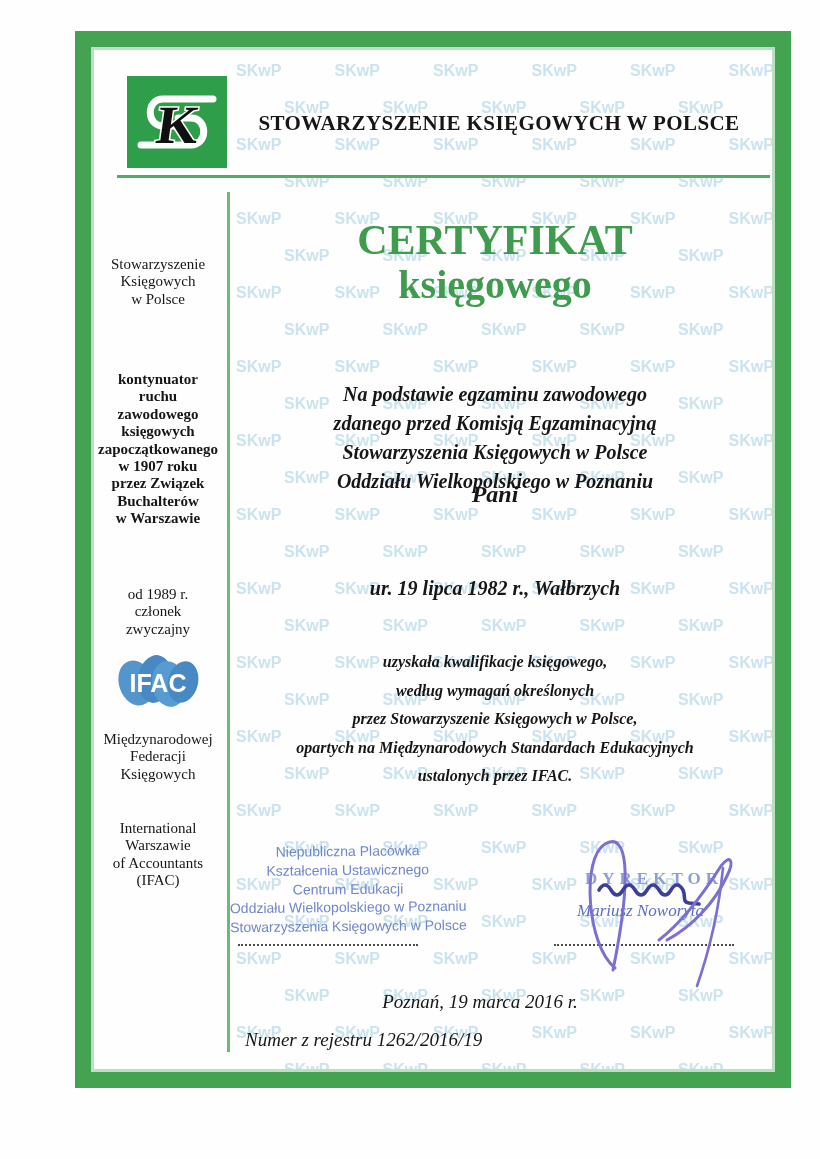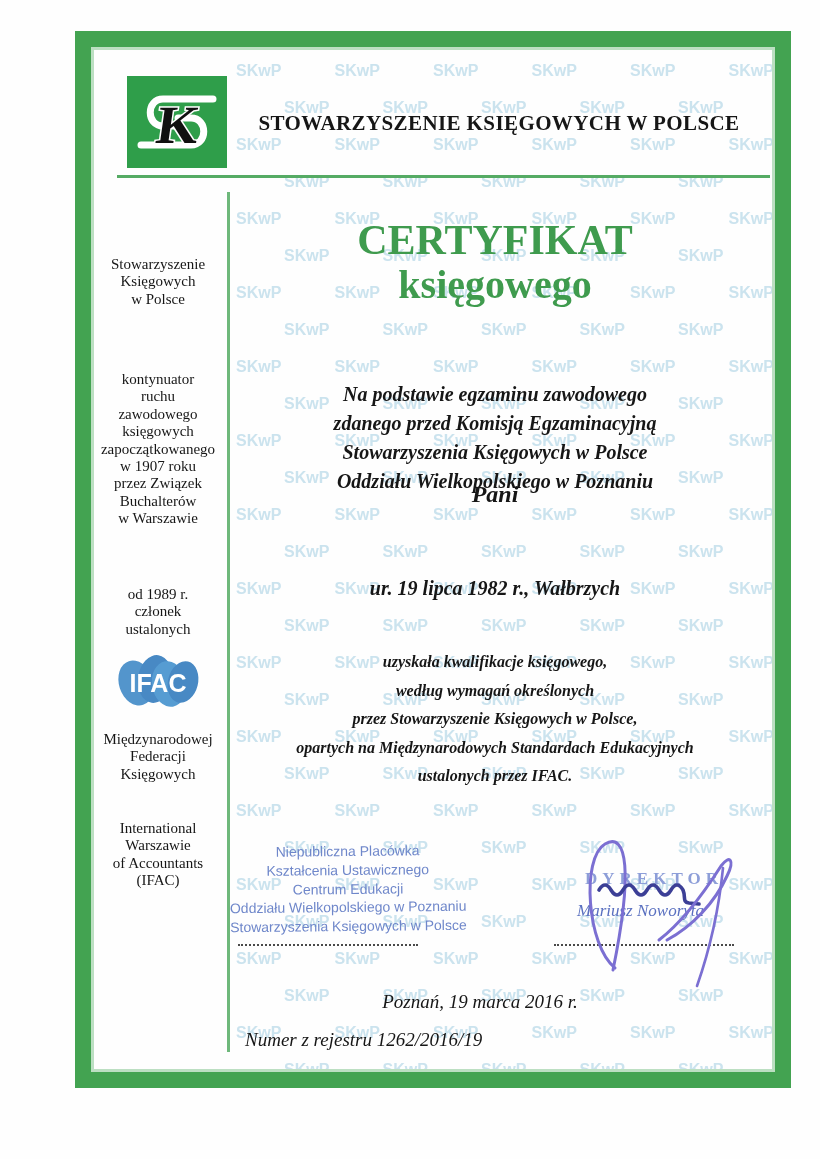--- a/index.html
+++ b/index.html
@@ -38,21 +38,21 @@
   .z{position:absolute;z-index:4;}
   
   .logo-box{left:127px;top:76px;width:100px;height:92px;}
   .org-name{left:219px;top:111px;width:560px;text-align:center;
     font-weight:bold;font-size:21px;letter-spacing:.4px;}
   .hline{left:117px;top:175px;width:653px;height:3px;background:var(--line-green);}
   .vline{left:227px;top:192px;width:3px;height:860px;background:var(--line-green);opacity:.85;}
   
   .side{left:90px;width:136px;text-align:center;font-size:15px;line-height:17.4px;}
   .side-b1{top:256px;}
-  .side-b2{top:371px;}
+  .side-b2{top:371px;font-weight:bold;}
   .side-b3{top:586px;}
   .side-b4{top:731px;}
   .side-b5{top:820px;}
   .ifac-box{left:112px;top:646px;width:92px;height:72px;}
   
   .main{left:215px;width:560px;text-align:center;}
   .cert-title1{top:217px;font-size:42px;line-height:46px;font-weight:bold;color:var(--title-green);}
   .cert-title2{top:262px;font-size:40px;line-height:46px;font-weight:bold;color:var(--title-green);}
   .intro{top:380px;font-size:20px;line-height:29px;font-weight:bold;font-style:italic;}
   .salutation{top:481px;font-size:24px;font-weight:bold;font-style:italic;}
@@ -136,21 +136,21 @@
       <div>księgowych</div>
       <div>zapoczątkowanego</div>
       <div>w 1907 roku</div>
       <div>przez Związek</div>
       <div>Buchalterów</div>
       <div>w Warszawie</div>
     </div>
   <div class="z side side-b3">
       <div>od 1989 r.</div>
       <div>członek</div>
-      <div>ustalonych</div>
+      <div>zwyczajny</div>
     </div>
 
   <div class="z ifac-box">
     <svg width="92" height="72" viewBox="0 0 92 72">
       <g opacity="0.88">
         <ellipse cx="24" cy="37" rx="17" ry="23" fill="#3c87c6" transform="rotate(-18 24 37)"></ellipse>
         <ellipse cx="43" cy="33" rx="17" ry="24" fill="#2f79bd" transform="rotate(8 43 33)"></ellipse>
         <ellipse cx="57" cy="38" rx="17" ry="23" fill="#3f8fcd" transform="rotate(-10 57 38)"></ellipse>
         <ellipse cx="71" cy="36" rx="15" ry="21" fill="#2f79bd" transform="rotate(14 71 36)"></ellipse>
       </g>

